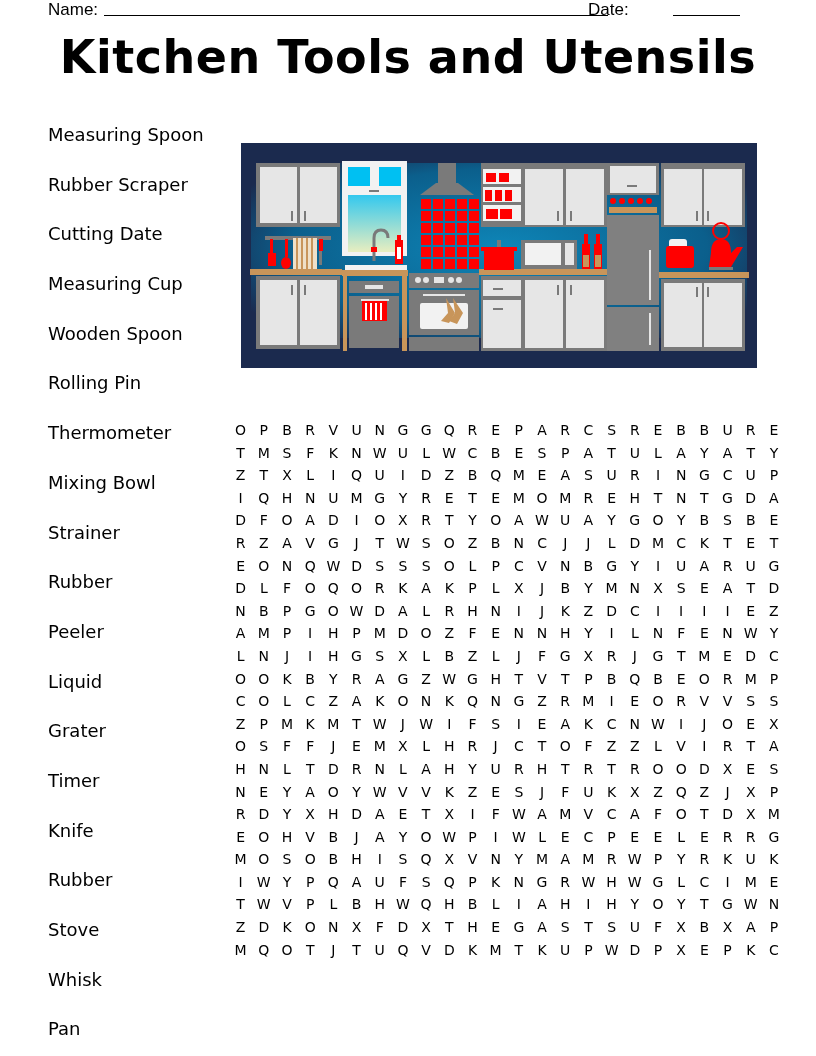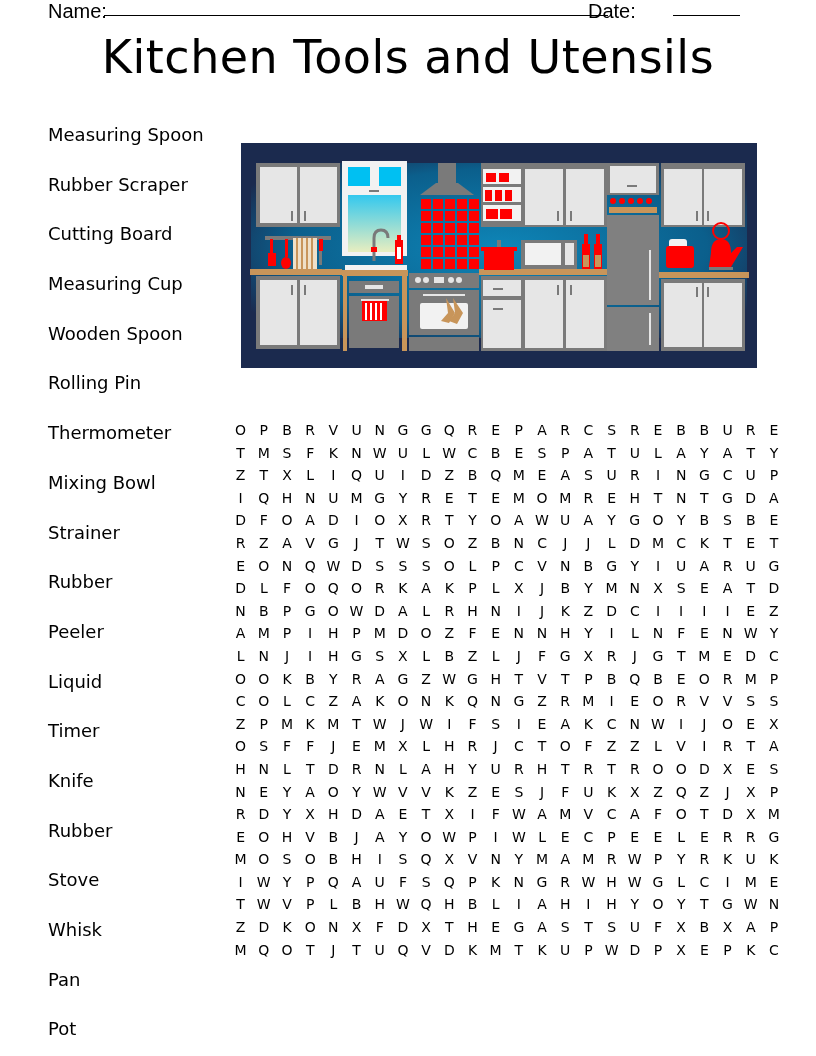--- a/index.html
+++ b/index.html
@@ -1,22 +1,22 @@
 <!DOCTYPE html>
 <html><head>
 <meta charset="utf-8">
 <style>
   html, body { margin: 0; padding: 0; background: #ffffff; }
   body { width: 816px; height: 1056px; position: relative; overflow: hidden; font-family: "DejaVu Sans", sans-serif; color: #000; }
-  .header-line { position: absolute; top: 0px; left: 0; width: 816px; height: 22px; font-family: "Liberation Sans", sans-serif; font-size: 20px; }
+  .header-line { position: absolute; top: 0px; left: 0; width: 816px; height: 22px; font-family: "Liberation Sans", sans-serif; font-size: 17px; }
   .name-label { position: absolute; left: 48px; top: 0px; }
   .name-line { position: absolute; left: 104px; top: 15px; width: 504px; border-bottom: 1px solid #000; }
   .date-label { position: absolute; left: 588px; top: 0px; }
   .date-line { position: absolute; left: 673px; top: 15px; width: 67px; border-bottom: 1px solid #000; }
-  .title { position: absolute; top: 30px; left: 0; width: 816px; text-align: center; font-family: "DejaVu Sans", sans-serif; font-size: 46px; letter-spacing: 0.5px; }
+  .title { position: absolute; top: 30px; left: 0; width: 816px; text-align: center; font-family: "DejaVu Sans", sans-serif; font-size: 46px; letter-spacing: 0.5px; font-weight: bold; }
   .wordlist { position: absolute; left: 48px; top: 110px; width: 185px; }
   .word { height: 37.7px; font-size: 18px; line-height: 26px; font-family: "DejaVu Sans", sans-serif; margin-top: 12px; }
   .illus { position: absolute; left: 241px; top: 143px; width: 516px; height: 225px; }
   .grid { position: absolute; left: 229px; top: 419px; }
   .grow { display: flex; height: 22.6px; }
   .gcell { width: 23.2px; text-align: center; font-size: 14px; line-height: 22px; font-family: "DejaVu Sans", sans-serif; }
 </style>
 </head>
 <body>
 
@@ -25,30 +25,31 @@
   <div class="name-line"></div>
   <span class="date-label">Date:</span>
   <div class="date-line"></div>
 </div>
 
 <div class="title">Kitchen Tools and Utensils</div>
 
 <div class="wordlist" id="wordlist">
     <div class="word">Measuring Spoon</div>
     <div class="word">Rubber Scraper</div>
-    <div class="word">Cutting Board</div>
+    <div class="word">Cutting Date</div>
     <div class="word">Measuring Cup</div>
     <div class="word">Wooden Spoon</div>
     <div class="word">Rolling Pin</div>
     <div class="word">Thermometer</div>
     <div class="word">Mixing Bowl</div>
     <div class="word">Strainer</div>
     <div class="word">Rubber</div>
     <div class="word">Peeler</div>
     <div class="word">Liquid</div>
+    <div class="word">Grater</div>
     <div class="word">Timer</div>
     <div class="word">Knife</div>
     <div class="word">Rubber</div>
     <div class="word">Stove</div>
     <div class="word">Whisk</div>
     <div class="word">Pan</div>
     <div class="word">Pot</div>
   </div>
 
 <div class="illus">

